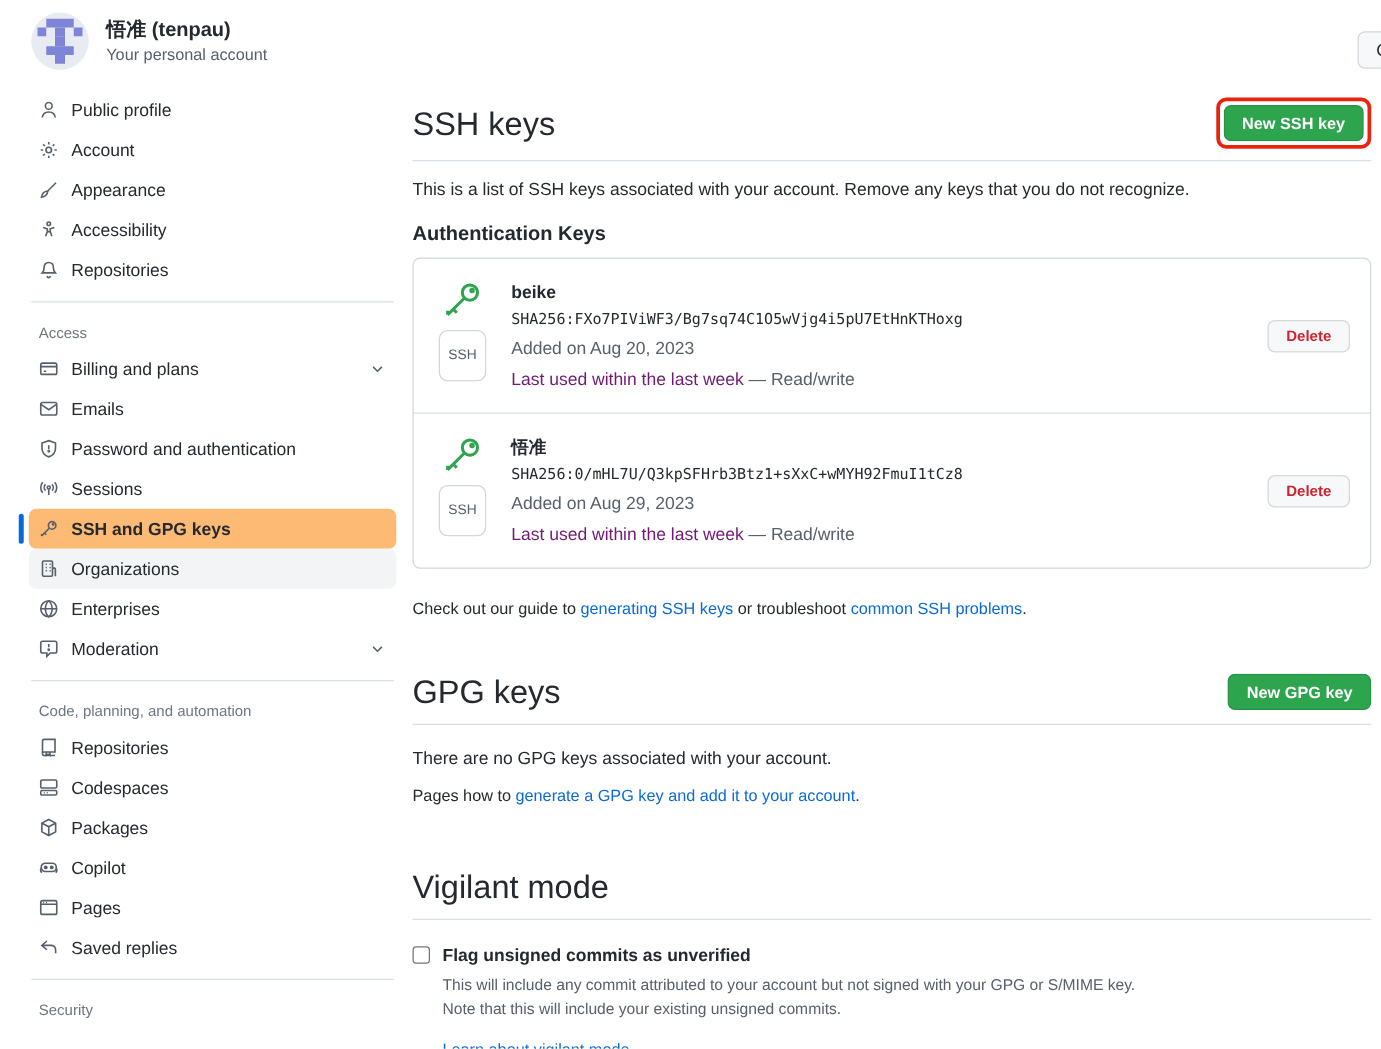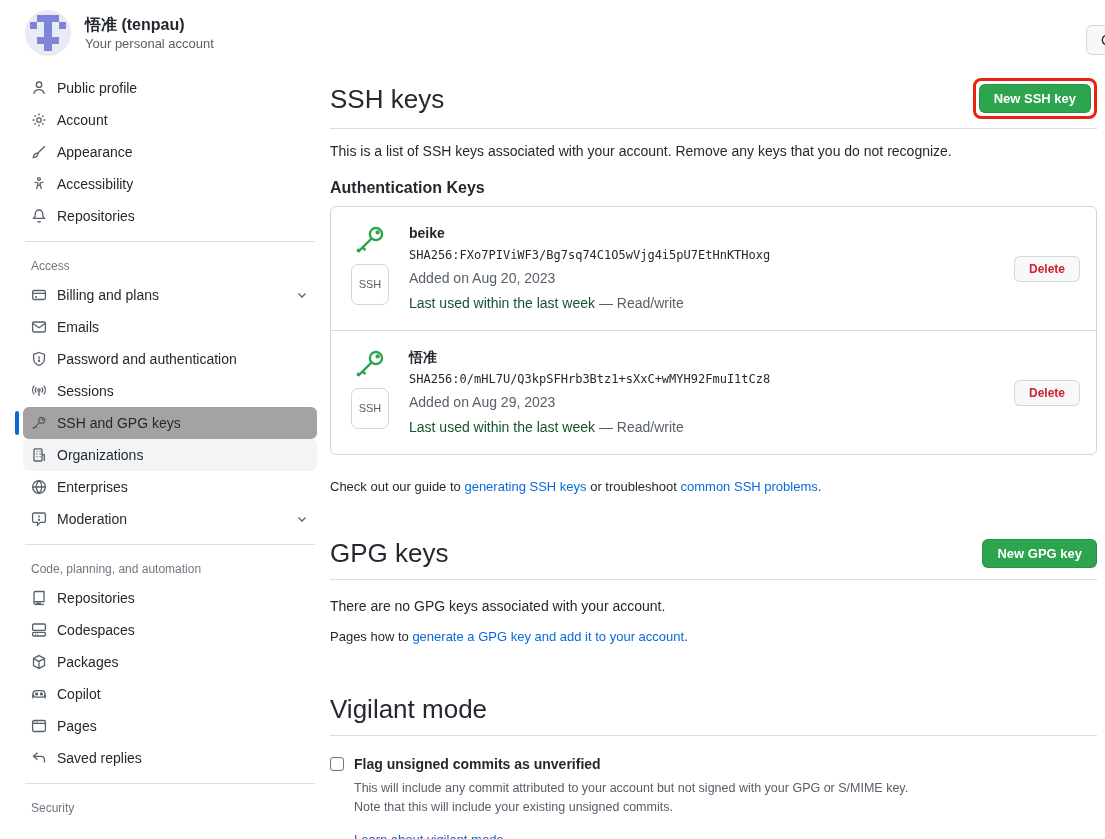--- a/index.html
+++ b/index.html
@@ -28,21 +28,21 @@
   .avatar .px { background:transparent; }
   .avatar .px.on { background:#7e84d8; }
   .profile-name { font-size:16px; font-weight:700; line-height:1.3; }
   .profile-sub { font-size:13px; color:#57606a; }
 
   .nav-item {
     display:flex; align-items:center; gap:10px; height:32px; padding:0 8px;
     border-radius:6px; font-size:14px; position:relative; cursor:pointer; color:#24292f;
   }
   .nav-item.highlighted { background:#f3f4f6; }
-  .nav-item.selected { background:#a3a3a3; font-weight:400; }
+  .nav-item.selected { background:#fdba74; font-weight:700; }
   .nav-item.selected::before {
     content:""; position:absolute; left:-8px; top:4px; width:4px; height:24px;
     background:#0969da; border-radius:3px;
   }
   .nav-icon { width:16px; height:16px; color:#57606a; flex:none; display:flex; align-items:center; }
   .nav-label { flex:1; white-space:nowrap; overflow:hidden; }
   .chev { color:#57606a; display:flex; }
   .nav-divider { height:1px; background:#d8dee4; margin:9px 2px; }
   .section-label { font-size:12px; color:#6e7781; padding:8px 8px 6px; }
 
@@ -69,21 +69,21 @@
   .key-icon-col { width:46px; display:flex; flex-direction:column; align-items:center; gap:7px; flex:none; }
   .ssh-badge {
     font-size:11px; color:#57606a; border:1px solid #d0d7de; border-radius:7px;
     padding:12px 7px; line-height:15px;
   }
   .key-info { flex:1; }
   .key-name { font-size:14px; font-weight:700; line-height:20px; }
   .key-fp { font-family:"DejaVu Sans Mono","Liberation Mono",monospace; font-size:12px; line-height:18px; margin-top:3px; }
   .key-added { color:#57606a; font-size:14px; line-height:21px; margin-top:4px; }
   .key-used { font-size:14px; line-height:21px; margin-top:4px; }
-  .key-used .green { color:#14532d; }
+  .key-used .green { color:#701a75; }
   .key-used .gray { color:#57606a; }
   .btn-delete {
     align-self:center; background:#f6f8fa; color:#cf222e; border:1px solid rgba(27,31,36,0.15);
     font-size:12px; font-weight:600; padding:5px 14px; border-radius:6px; cursor:pointer;
     font-family:inherit;
   }
   .guide-note { margin-top:24px; font-size:13px; }
 
   .gpg-head { margin-top:42px; }
   .empty-text { margin-top:18px; font-size:14px; }

